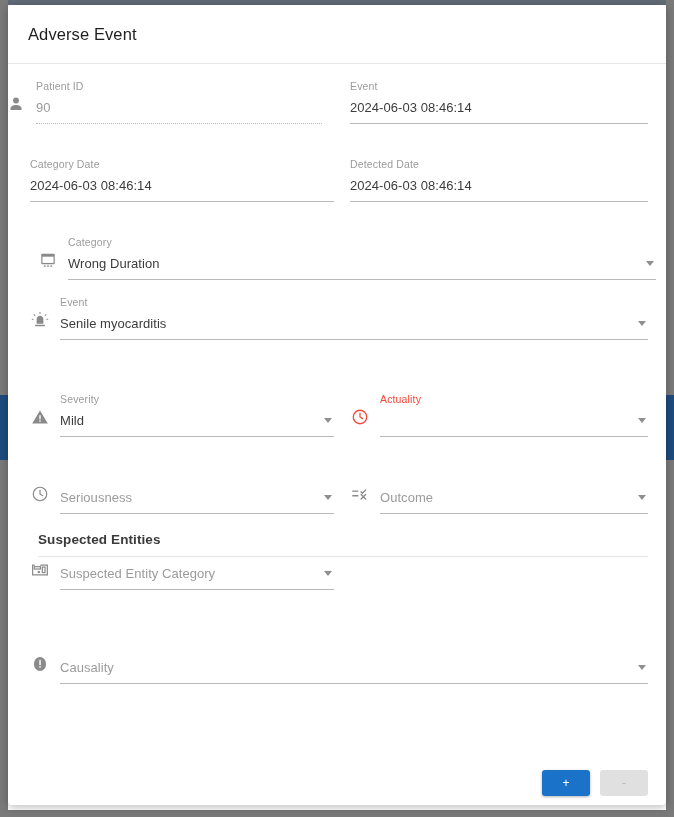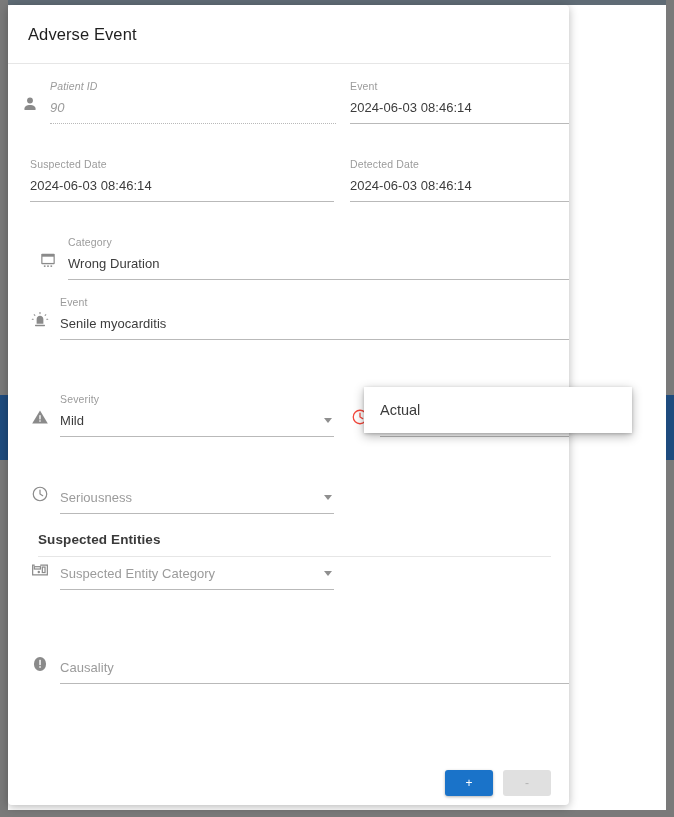--- a/index.html
+++ b/index.html
@@ -41,21 +41,21 @@
   }
   .edge-bottom {
     position: absolute; left: 0; right: 0; bottom: 0;
     height: 7px; background: #7a7a7a;
   }
 
   
   #dialog {
     position: absolute;
     left: 8px; top: 5px;
-    width: 561px; height: 800px;
+    width: 658px; height: 800px;
     background: #ffffff;
     border-radius: 4px;
     box-shadow: 0 2px 10px rgba(0,0,0,.28);
     overflow: hidden;
   }
 
   .dlg-title {
     font-size: 16.5px;
     color: #1f1f1f;
     padding: 20px 0 0 20px;
@@ -200,21 +200,21 @@
   <div class="edge-bottom"></div>
 </div>
 
 <div id="dialog">
 
   <div class="dlg-title">Adverse Event</div>
   <div class="dlg-title-rule"></div>
 
   <div class="dlg-body">
 
-    <div class="field no-icon" style="left:42px; top:16px; width:286px;font-style:italic;">
+    <div class="field no-icon" style="left:28px; top:16px; width:286px;">
       <div class="ficon" style="left:-30px;">
         <svg width="18" height="18" viewBox="0 0 24 24" fill="currentColor">
           <circle cx="12" cy="7.3" r="3.9"></circle>
           <path d="M12 13.2c-4.1 0-7.4 2.1-7.4 4.7V20h14.8v-2.1c0-2.6-3.3-4.7-7.4-4.7z"></path>
         </svg>
       </div>
       <div class="fwrap" style="left:0;">
         <div class="flabel">Patient ID</div>
         <div class="fvalue placeholder">90</div>
         <div class="funderline dotted"></div>
@@ -224,21 +224,21 @@
     <div class="field no-icon" style="left:342px; top:16px; width:298px;">
       <div class="fwrap">
         <div class="flabel">Event</div>
         <div class="fvalue">2024-06-03 08:46:14</div>
         <div class="funderline"></div>
       </div>
     </div>
 
     <div class="field no-icon" style="left:22px; top:94px; width:304px;">
       <div class="fwrap">
-        <div class="flabel">Suspected Date</div>
+        <div class="flabel">Category Date</div>
         <div class="fvalue">2024-06-03 08:46:14</div>
         <div class="funderline"></div>
       </div>
     </div>
 
     <div class="field no-icon" style="left:342px; top:94px; width:298px;">
       <div class="fwrap">
         <div class="flabel">Detected Date</div>
         <div class="fvalue">2024-06-03 08:46:14</div>
         <div class="funderline"></div>
@@ -321,20 +321,35 @@
           <path d="M12 6.8V12l3.6 2.2" stroke-linecap="round"></path>
         </svg>
       </div>
       <div class="fwrap">
         <div class="fvalue placeholder">Seriousness</div>
         <div class="funderline"></div>
         <div class="fcaret"></div>
       </div>
     </div>
 
+    <div class="field" style="left:342px; top:406px; width:298px;">
+      <div class="ficon">
+        <svg width="18" height="18" viewBox="0 0 24 24" fill="currentColor">
+          <rect x="1.5" y="7.2" width="8.4" height="1.8" rx=".6"></rect>
+          <rect x="1.5" y="13.4" width="8.4" height="1.8" rx=".6"></rect>
+          <path d="M13.3 9.1l1.9 1.9 4.3-4.3" fill="none" stroke="currentColor" stroke-width="1.7" stroke-linecap="round" stroke-linejoin="round"></path>
+          <path d="M13.4 12.6l6.1 6.1M19.5 12.6l-6.1 6.1" fill="none" stroke="currentColor" stroke-width="1.7" stroke-linecap="round"></path>
+        </svg>
+      </div>
+      <div class="fwrap">
+        <div class="fvalue placeholder">Outcome</div>
+        <div class="funderline"></div>
+        <div class="fcaret"></div>
+      </div>
+    </div>
 
     <div class="section-head" style="top:468px;">Suspected Entities</div>
     <div class="section-rule" style="top:492px;"></div>
 
     <div class="field" style="left:22px; top:482px; width:304px;">
       <div class="ficon">
         <svg width="18" height="18" viewBox="0 0 24 24" fill="none" stroke="currentColor" stroke-width="1.6">
           <path d="M4.4 5.5H2.2v13h19.6v-13h-8.9" stroke-linecap="round"></path>
           <rect x="4.4" y="7.6" width="8.2" height="3.1"></rect>
           <circle cx="10.4" cy="14.7" r="1.6" fill="currentColor" stroke="none"></circle>
@@ -365,14 +380,13 @@
 
     <div class="pm-row">
       <button class="pm-btn add">+</button>
       <button class="pm-btn rem">-</button>
     </div>
 
   </div>
 </div>
 
 <div id="dropdown">
-  <div class="dd-opt">Actual</div>
 </div>
 
 </body></html>

